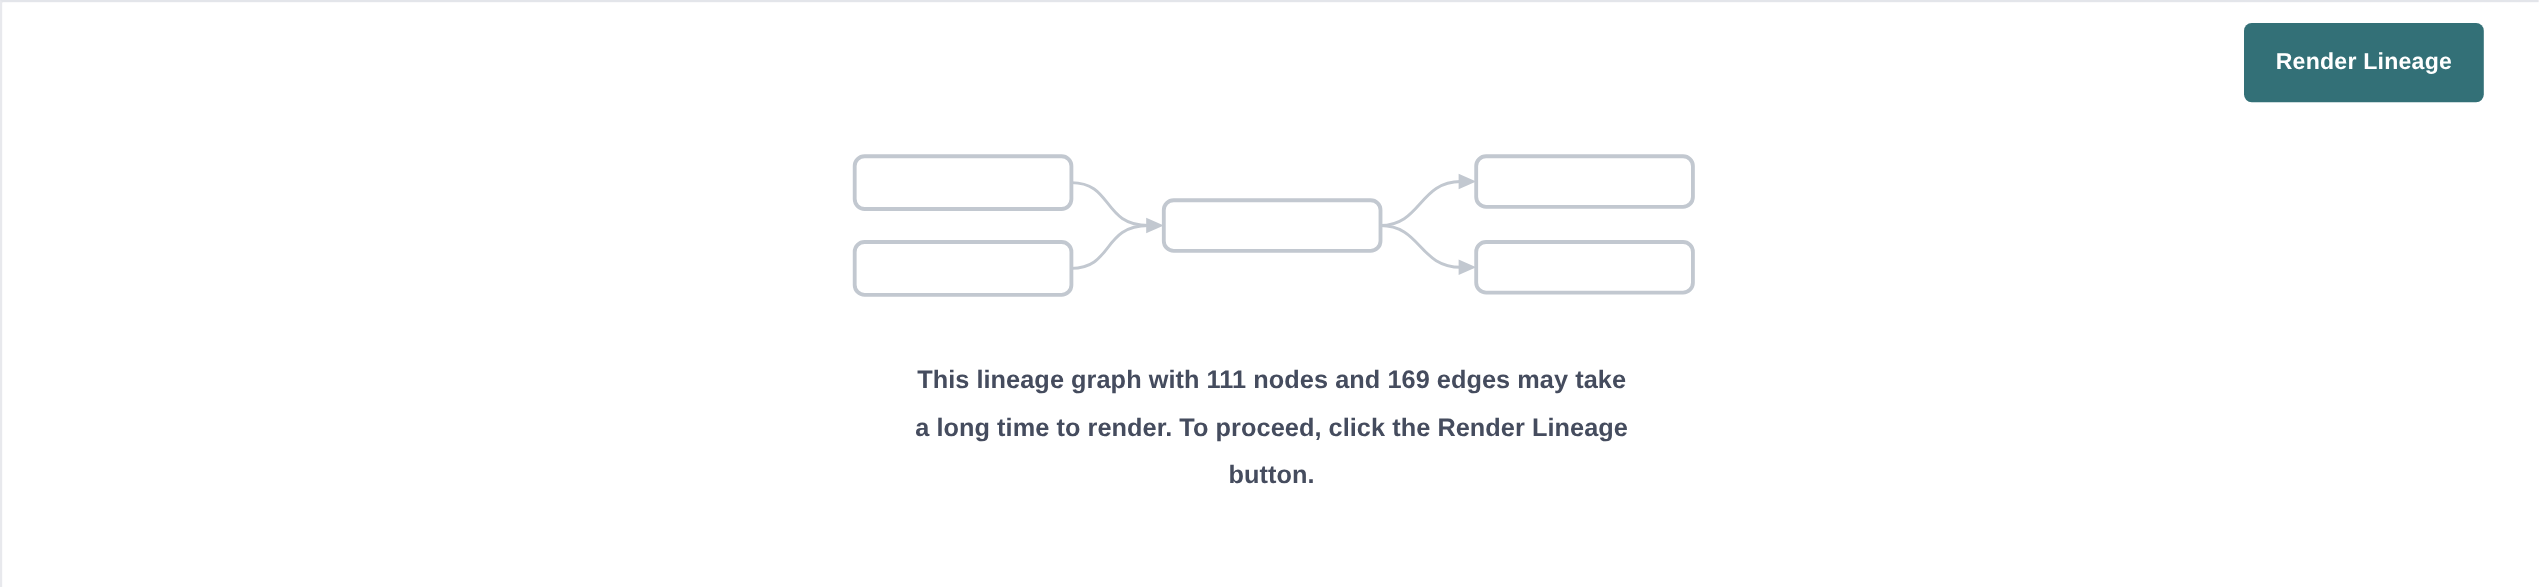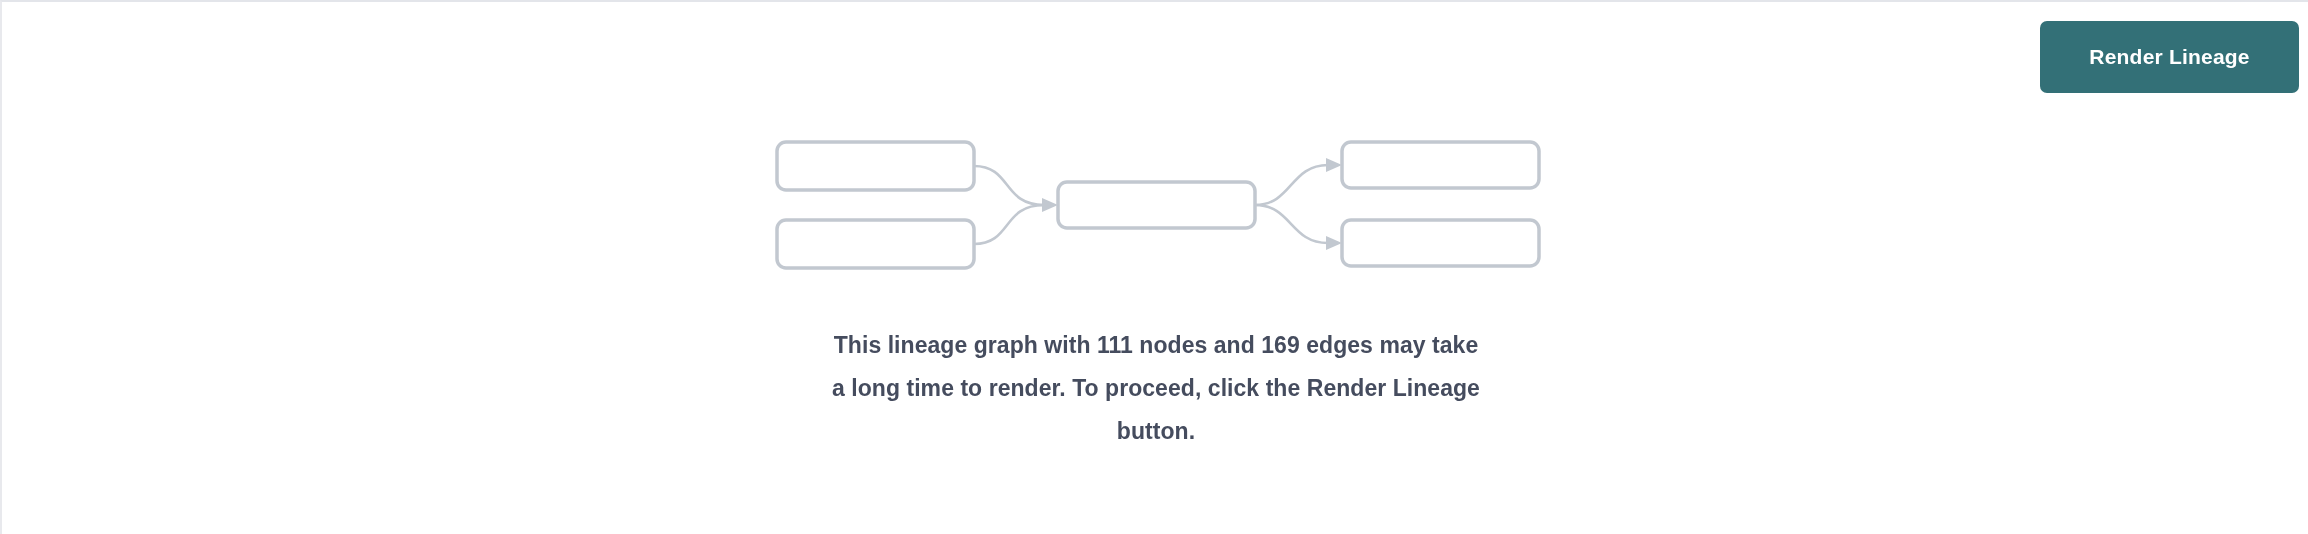--- a/index.html
+++ b/index.html
@@ -24,21 +24,21 @@
     background: #ffffff;
     border-top: 2px solid #e3e5ea;
     border-left: 2px solid #e8e9ed;
   }
 
   
   #render-lineage-button {
     position: absolute;
     left: 2038px;
     top: 19px;
-    width: 259px;
+    width: 218px;
     height: 72px;
     background: #337077;
     color: #ffffff;
     border: none;
     border-radius: 7px;
     font-family: "Liberation Sans", sans-serif;
     font-size: 21px;
     font-weight: bold;
     letter-spacing: 0.2px;
     line-height: 72px;

